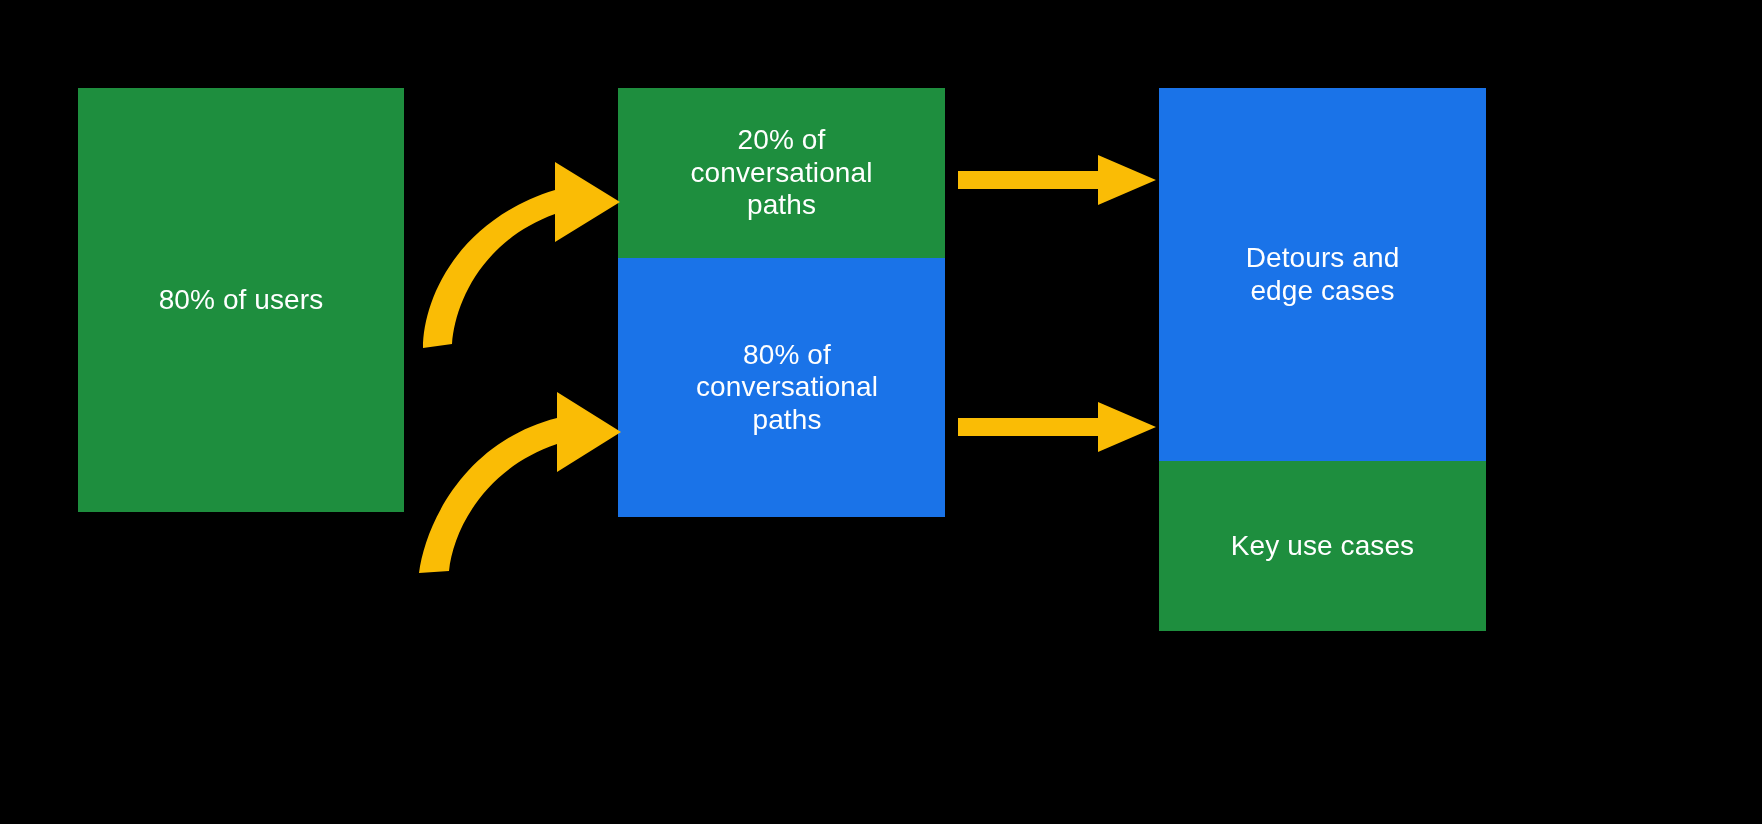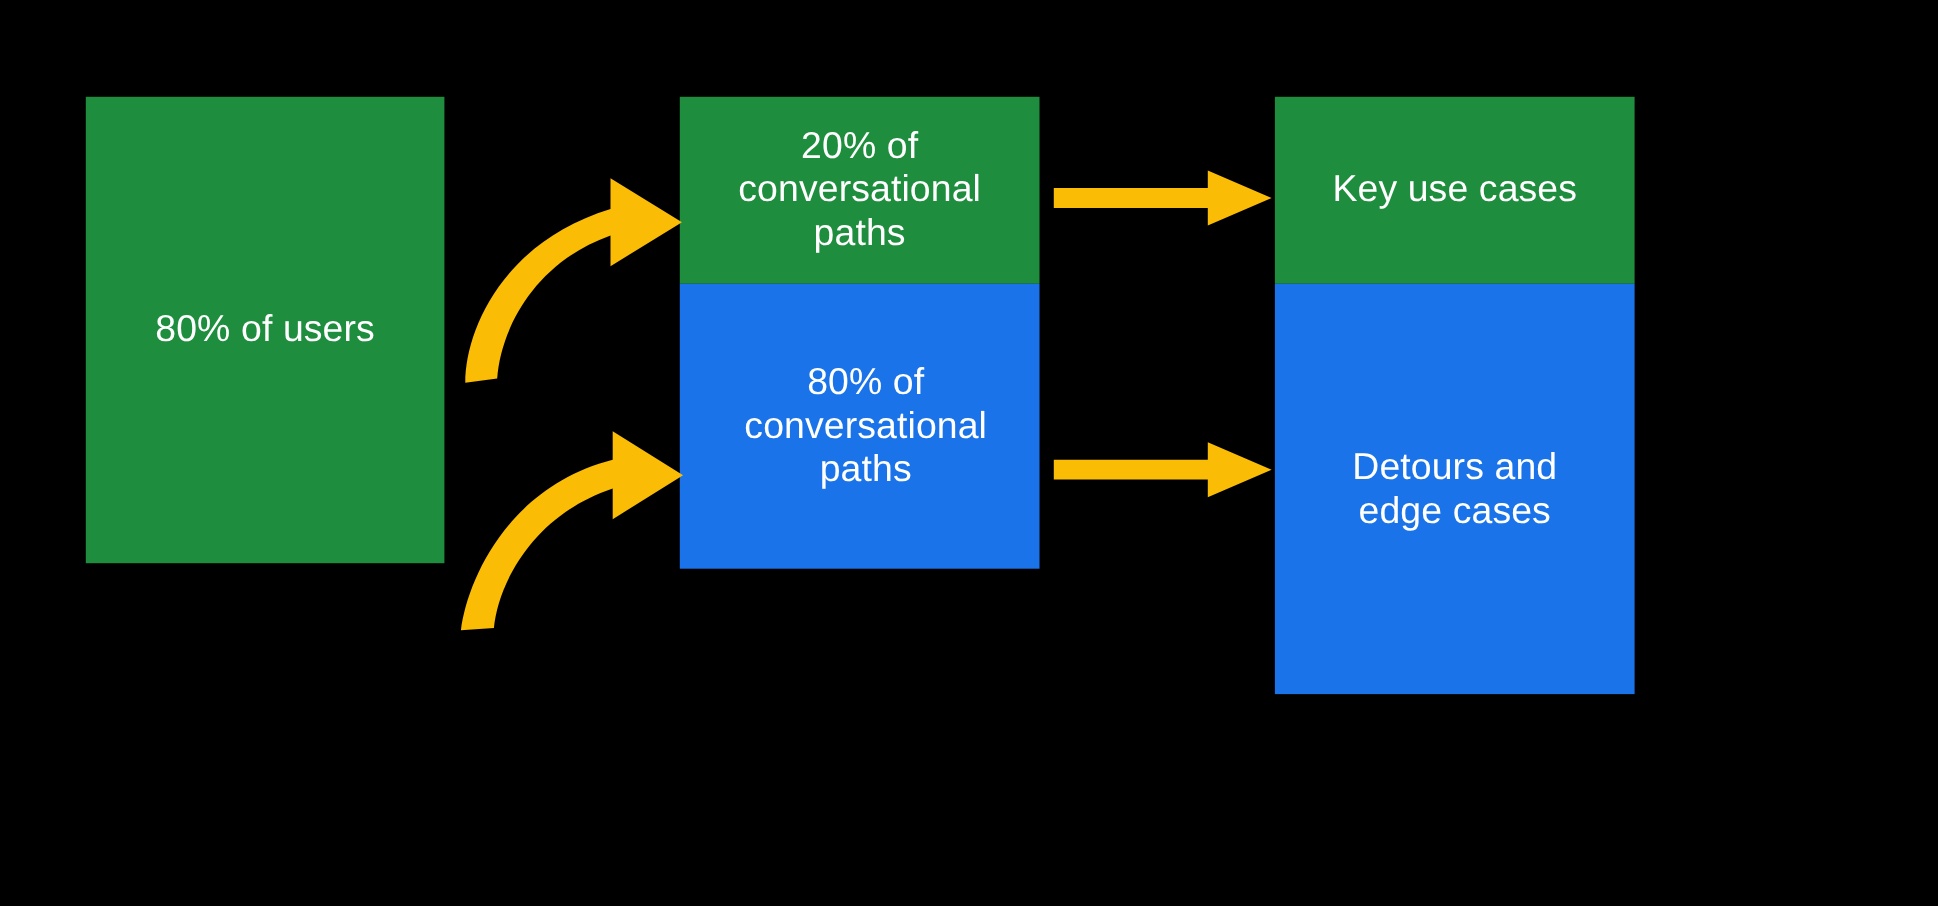--- a/index.html
+++ b/index.html
@@ -29,21 +29,21 @@
     position: relative;
     display: flex;
     align-items: center;
     justify-content: center;
     text-align: center;
     color: #ffffff;
     box-sizing: border-box;
     padding: 0 10px;
   }
   .segment .seg-label {
-    font-size: 34px;
+    font-size: 28px;
     font-weight: 500;
     line-height: 1.16;
     letter-spacing: 0.1px;
     white-space: pre-line;
   }
   .seg-green { background: #1e8e3e; }
   .seg-blue  { background: #1a73e8; }
 
   
   #col-users {
@@ -104,26 +104,26 @@
 paths</span>
     </div>
     <div class="segment seg-blue">
       <span class="seg-label">80% of
 conversational
 paths</span>
     </div>
   </div>
 
   <div class="column" id="col-outcomes">
-    <div class="segment seg-green">
-      <span class="seg-label">Key use cases</span>
-    </div>
     <div class="segment seg-blue">
       <span class="seg-label">Detours and
 edge cases</span>
+    </div>
+    <div class="segment seg-green">
+      <span class="seg-label">Key use cases</span>
     </div>
   </div>
 
   <svg class="arrow-svg" id="arrow-curve-top" viewBox="0 0 270 200">
     <path d="M 18 198
              C 18 150, 52 70, 150 40
              L 150 12
              L 215 52
              L 150 92
              L 150 64

